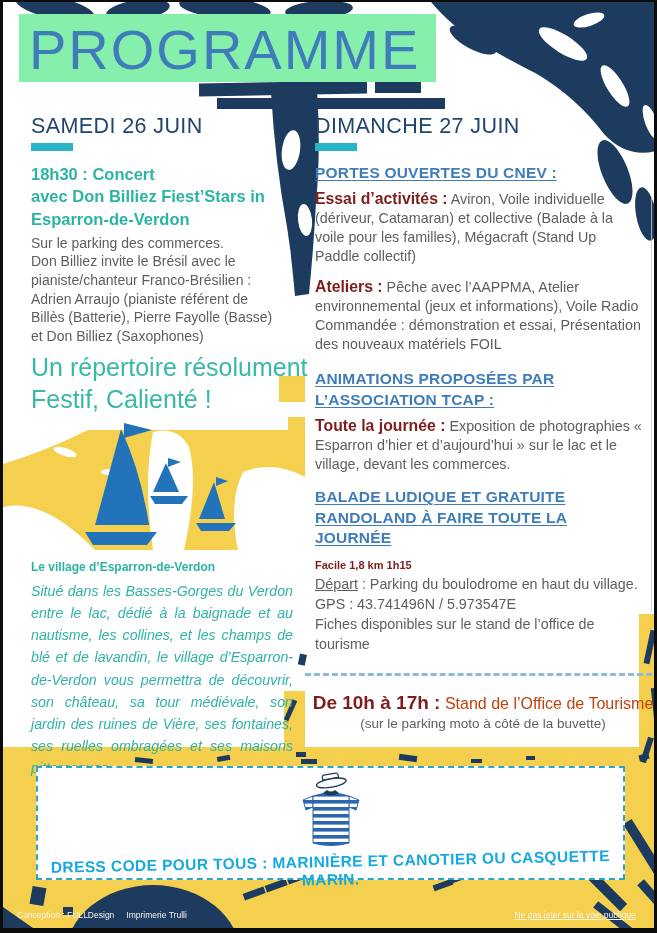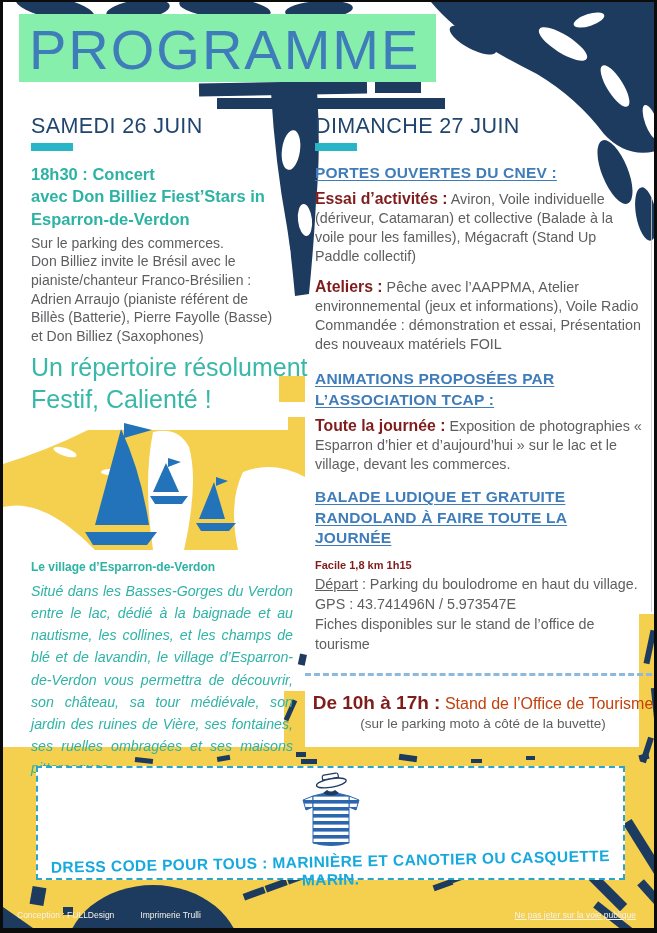--- a/index.html
+++ b/index.html
@@ -50,21 +50,21 @@
   .office-note{font-size:13.5px;color:#5d5e60;margin-top:2px;}
 
   .disclaimer{position:absolute;right:26px;top:705px;z-index:2;font-size:8.5px;color:#fdfdf6;}
 
   .dress{position:absolute;left:33px;top:764px;width:589px;height:114px;background:#fff;
     border:2px dashed #2aa5cd;z-index:2;box-sizing:border-box;text-align:center;}
   .shirt{margin-top:4px;}
   .dress-text{font-size:15.5px;font-weight:bold;color:#17a9de;letter-spacing:.4px;
     transform:rotate(-1.2deg);margin-top:1px;}
 
-  .footer-left{position:absolute;left:14px;top:908px;z-index:2;font-size:8.5px;color:#f6f3ec;display:flex;gap:26px;}
+  .footer-left{position:absolute;left:14px;top:908px;z-index:2;font-size:8.5px;color:#f6f3ec;display:flex;gap:12px;}
   .footer-right{position:absolute;right:18px;top:908px;z-index:2;font-size:8.5px;color:#f6f3ec;text-decoration:underline;}
 </style>
 </head>
 <body>
 
 <div class="poster">
 
   <div class="yellow yband-mid"></div>
   <div class="yellow ysquare"></div>
   <div class="yellow ystrip-left"></div>

